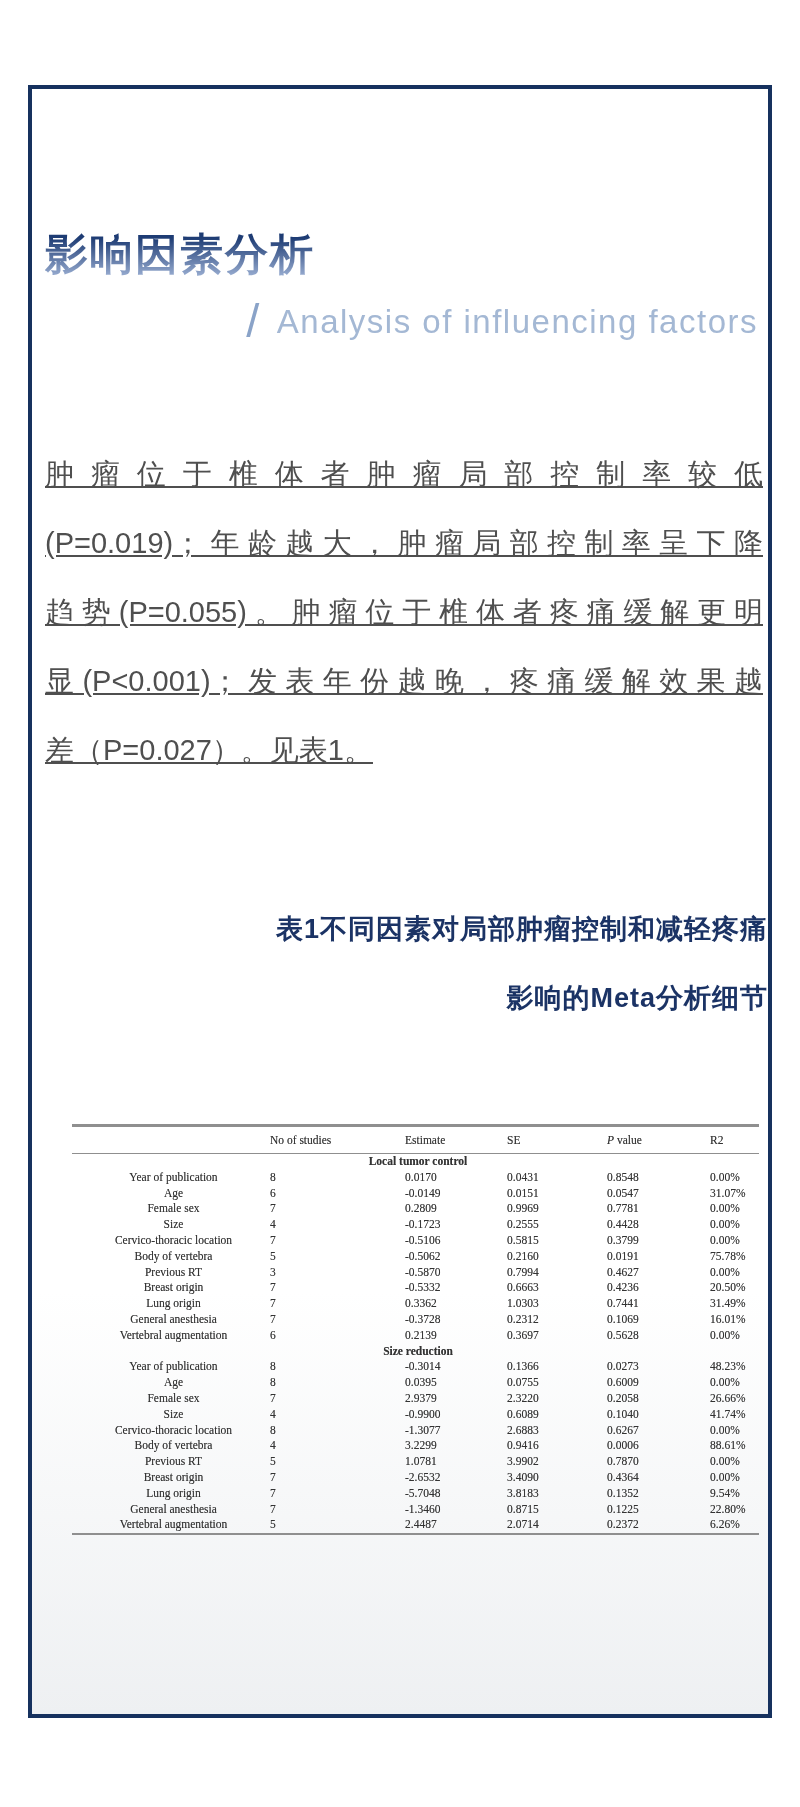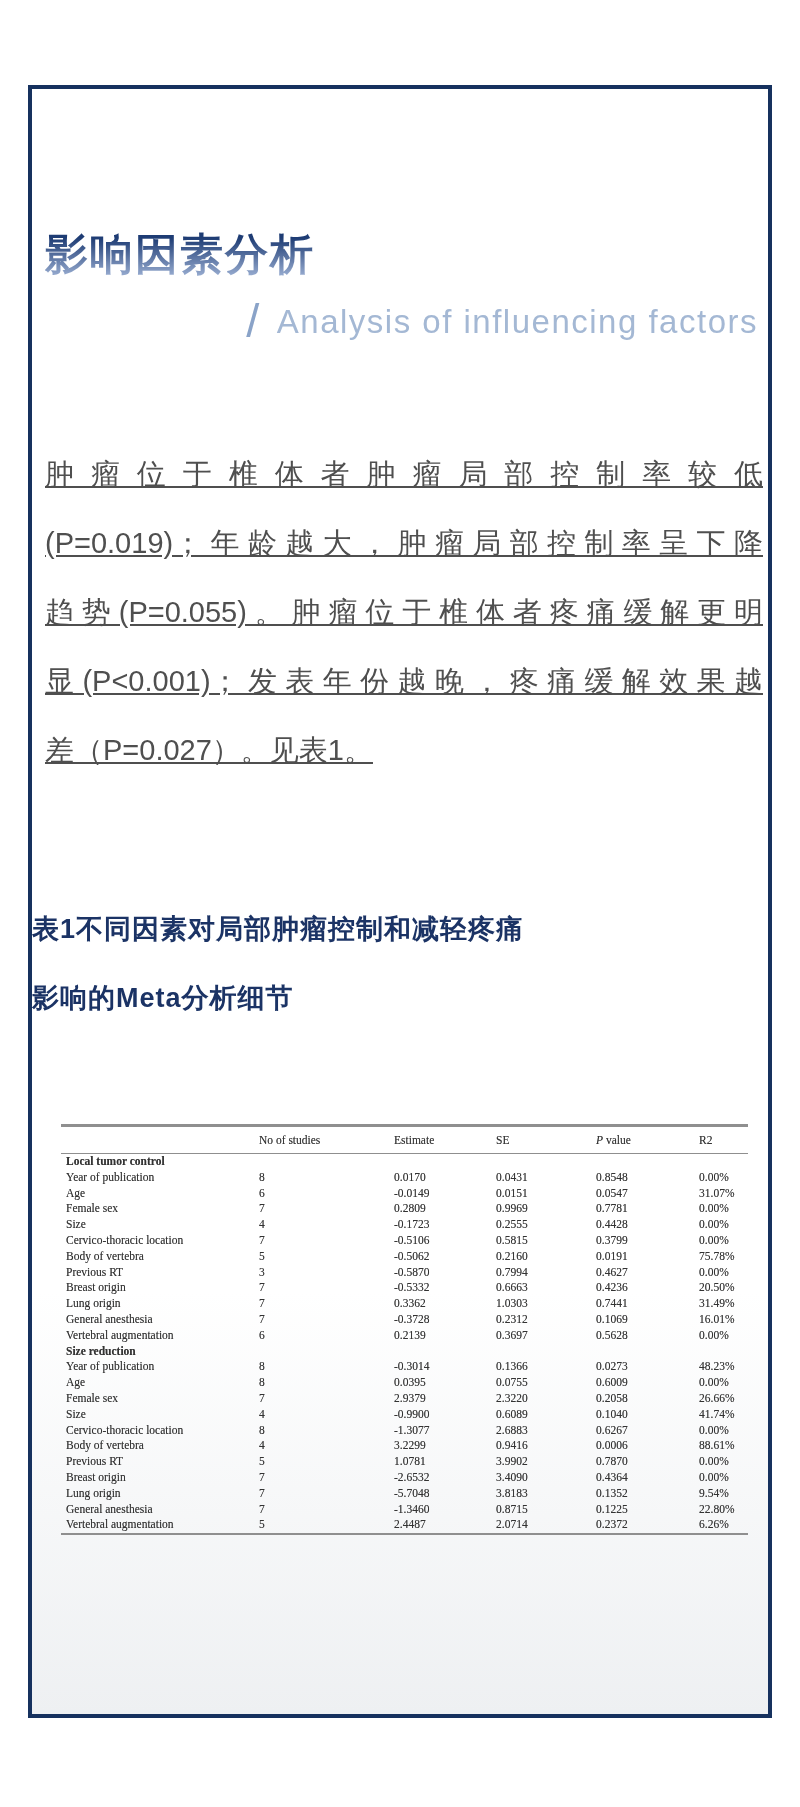--- a/index.html
+++ b/index.html
@@ -34,42 +34,42 @@
     font-size:47px;font-weight:300;color:var(--slash-color,#8aa3c8);
     position:relative;top:4px;margin-right:16px;
   }
   .paragraph{
     position:absolute;left:13px;top:351px;width:718px;
     font-size:29px;line-height:69px;color:var(--paragraph-text,#4f4f4f);text-decoration:underline;
   }
   .para-line{text-align:justify;text-align-last:justify;}
   .para-line.last{text-align:justify;text-align-last:left;}
   .table-caption{
-    position:absolute;left:0;top:806px;width:100%;text-align:left;
+    position:absolute;left:0;top:806px;width:100%;text-align:right;
     font-size:27px;font-weight:bold;line-height:69px;letter-spacing:1px;
     color:var(--caption-text,#1b3365);
   }
   table.meta-table{
-    position:absolute;left:29px;top:1035px;width:687px;
+    position:absolute;left:40px;top:1035px;width:687px;
     border-collapse:collapse;table-layout:fixed;
     font-family:"Liberation Serif",serif;font-size:11.5px;color:#333;
     text-shadow:0 0 0.5px rgba(60,60,60,0.55);
   }
   .meta-table th,.meta-table td{
     text-align:left;vertical-align:middle;padding:0;font-weight:normal;
     white-space:nowrap;overflow:hidden;
   }
   .meta-table thead th{
     height:26px;
     border-top:3px solid #8f8f8f;
     border-bottom:1px solid #8f8f8f;
   }
   .meta-table thead th:nth-child(5)::first-letter{font-style:italic;}
   .meta-table tbody td{height:15.8px;line-height:15.8px;}
-  .meta-table td:first-child,.meta-table th:first-child{padding-left:5px;}
+  .meta-table td:first-child,.meta-table th:first-child{padding-left:5px;text-align:center;}
   .meta-table tr.section-row td{font-weight:bold;}
   .meta-table tbody tr:last-child td{border-bottom:2px solid #8f8f8f;}
 </style>
 </head>
 <body style="--card-border: #16315e; --title-gradient-top: #1e3c74; --title-gradient-bottom: #aabdde; --title-solid: #2a4a86; --subtitle-text: #a4b8d4; --slash-color: #8aa3c8; --paragraph-text: #4f4f4f; --caption-text: #1b3365;">
 
 <div class="card">
 
   <h1 class="page-title">影响因素分析</h1>
 

